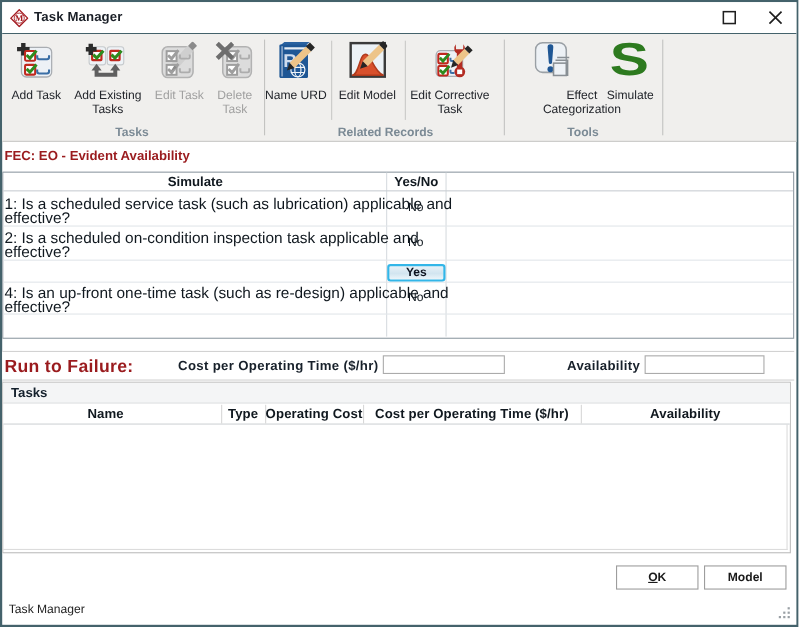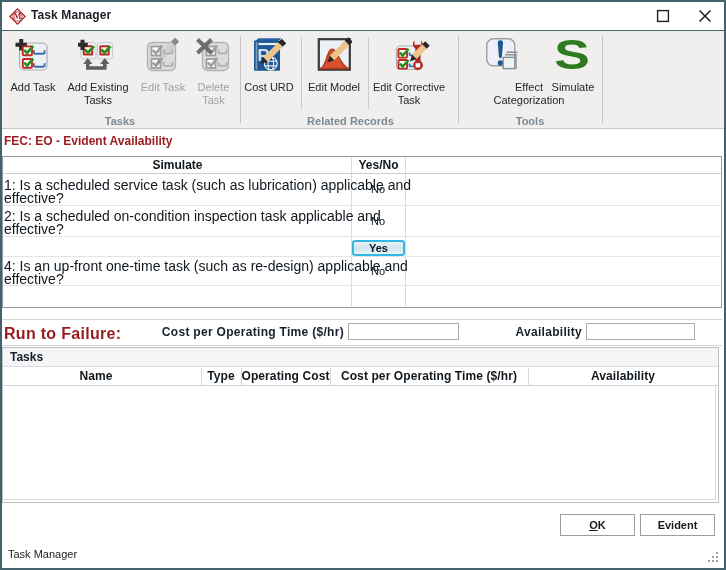--- a/index.html
+++ b/index.html
@@ -74,21 +74,21 @@
   <div class="bsep" style="left:298.5px"></div>
   <div class="bsep" style="left:366px"></div>
   <div class="glabel" style="left:58px;width:120px">Tasks</div>
   <div class="glabel" style="left:286px;width:125px">Related Records</div>
   <div class="glabel" style="left:468px;width:120px">Tools</div>
 
   <div class="blabel" style="left:2px;width:58px">Add Task</div>
   <div class="blabel" style="left:62px;width:68px">Add Existing<br>Tasks</div>
   <div class="blabel dis" style="left:132px;width:58px">Edit Task</div>
   <div class="blabel dis" style="left:183px;width:57px">Delete<br>Task</div>
-  <div class="blabel" style="left:238px;width:58px">Cost URD</div>
+  <div class="blabel" style="left:238px;width:58px">Name URD</div>
   <div class="blabel" style="left:301px;width:62px">Edit Model</div>
   <div class="blabel" style="left:370px;width:74px">Edit Corrective<br>Task</div>
   <div class="blabel" style="left:485px;width:84px">Effect<br>Categorization</div>
   <div class="blabel" style="left:542px;width:58px">Simulate</div>
 </div>
 
 <div id="fec">FEC: EO - Evident Availability</div>
 
 <div id="qtable">
   <div class="vline" style="left:348px"></div>
@@ -136,21 +136,21 @@
     <div class="tsep" style="left:525px"></div>
     <div class="tcol" style="left:0;width:186px">Name</div>
     <div class="tcol" style="left:198px;width:40px">Type</div>
     <div class="tcol" style="left:238px;width:89px">Operating Cost</div>
     <div class="tcol" style="left:327px;width:198px">Cost per Operating Time ($/hr)</div>
     <div class="tcol" style="left:525px;width:190px">Availability</div>
   </div>
 </div>
 
 <div class="btn" style="left:560px;top:514px;"><span style="text-decoration:underline">O</span>K</div>
-<div class="btn" style="left:640px;top:514px;">Evident</div>
+<div class="btn" style="left:640px;top:514px;">Model</div>
 <div id="status">Task Manager</div>
 
 <svg class="abs" style="left:707px;top:551px" width="12" height="12" viewBox="0 0 12 12">
   <g fill="#9aa0a5">
     <rect x="9" y="1" width="2" height="2"></rect>
       <rect x="9" y="5" width="2" height="2"></rect>
       <rect x="5" y="5" width="2" height="2"></rect>
     <rect x="9" y="9" width="2" height="2"></rect>
       <rect x="5" y="9" width="2" height="2"></rect>
       <rect x="1" y="9" width="2" height="2"></rect>

